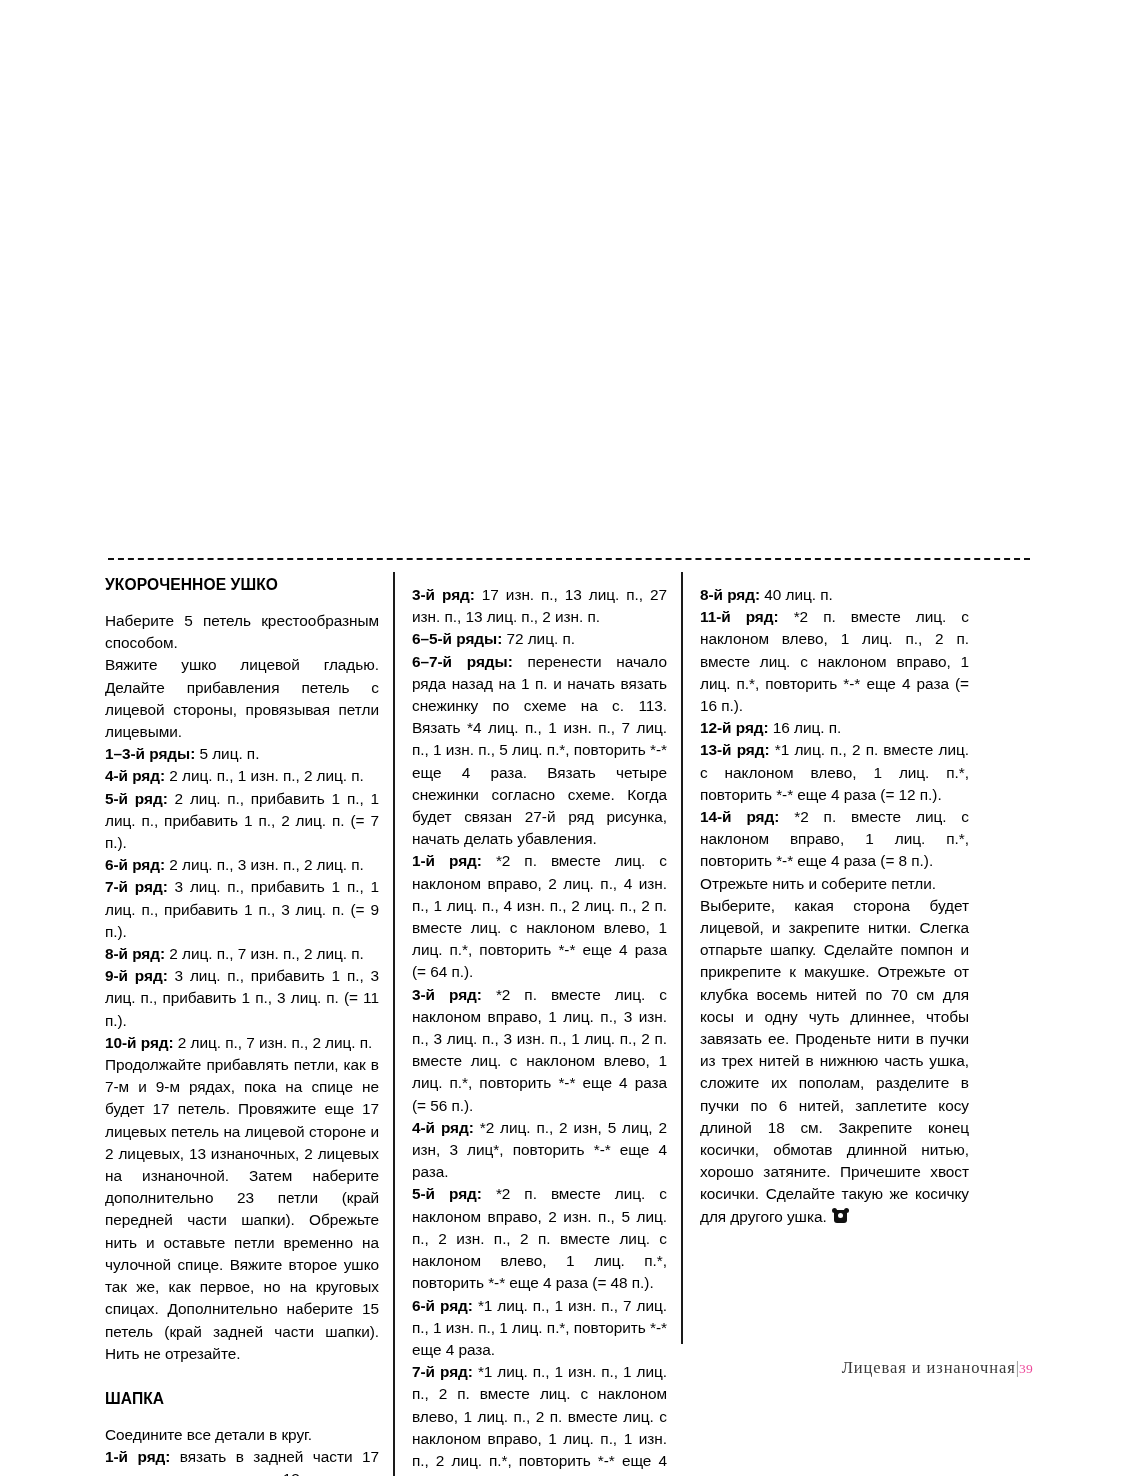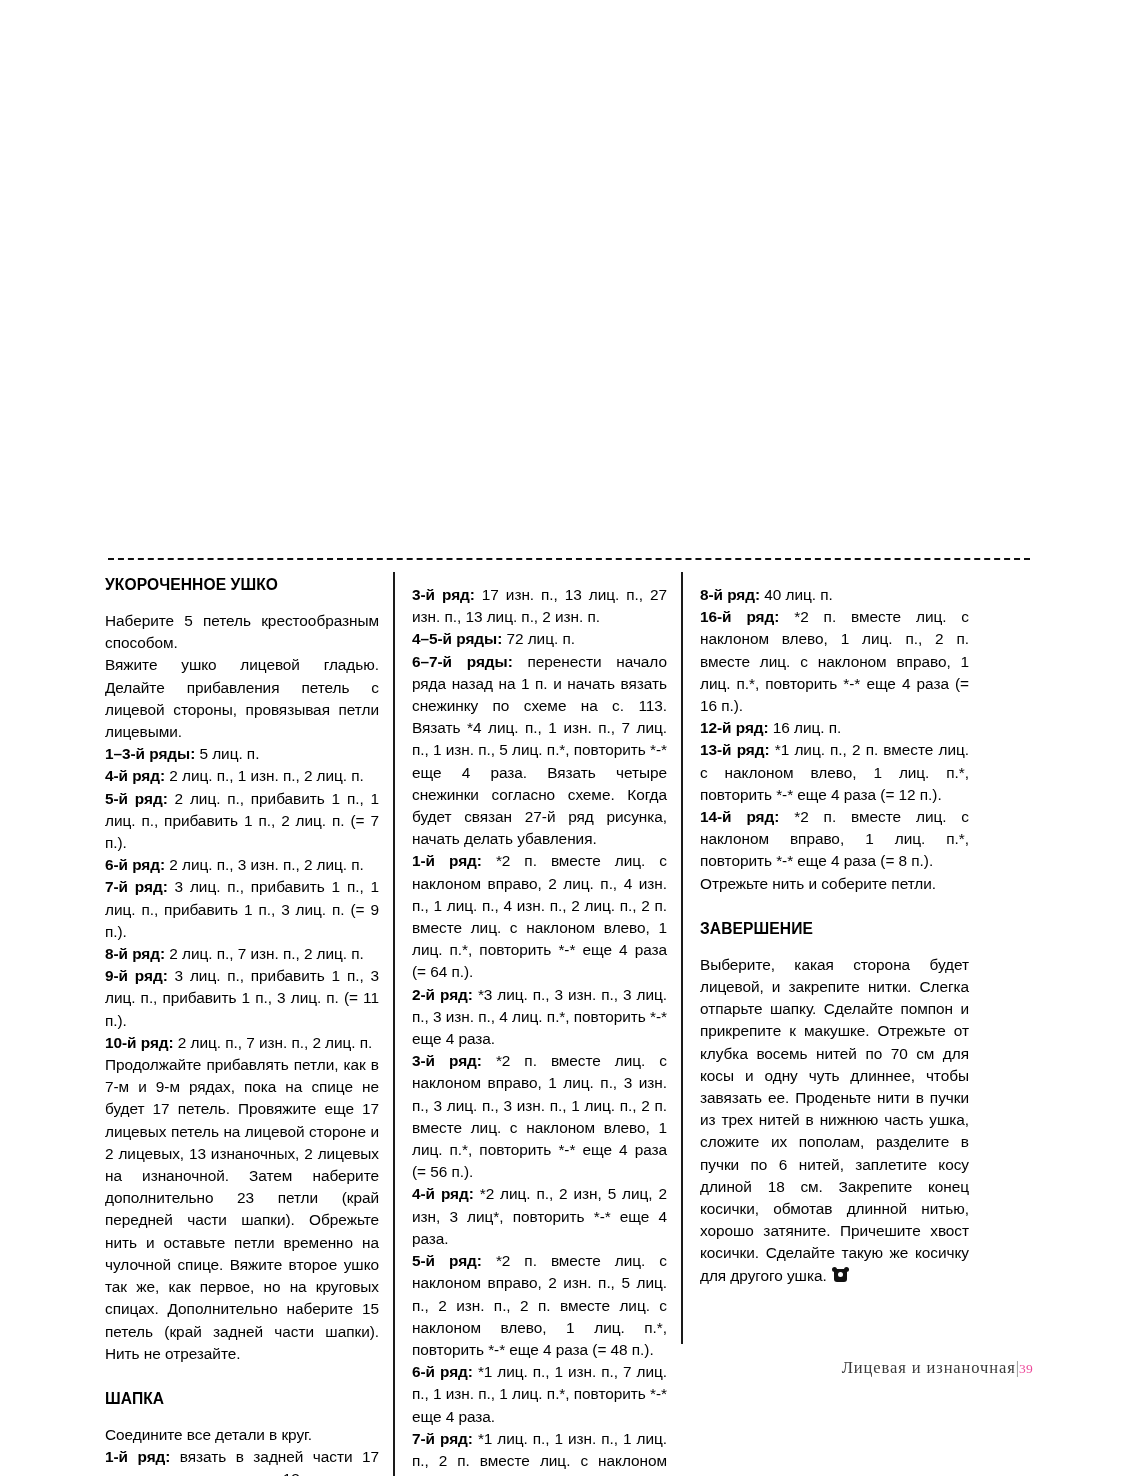--- a/index.html
+++ b/index.html
@@ -200,32 +200,29 @@
         <span class="lbl">1-й ряд:</span><span> вязать в задней части 17 изн. п., левое ушко — 13 лиц. п., в передней части — 27 изн. п., правое ушко — 13 лиц. п. и в конце 2 изн. п. (= 72 п.).</span>
       </p>
 
     </div>
 
     <div class="col col-2">
       <p class="para">
         <span class="lbl">3-й ряд:</span><span> 17 изн. п., 13 лиц. п., 27 изн. п., 13 лиц. п., 2 изн. п.</span>
       </p>
       <p class="para">
-        <span class="lbl">4–5-й ряды:</span><span> 72 лиц. п.</span>
+        <span class="lbl">6–5-й ряды:</span><span> 72 лиц. п.</span>
       </p>
       <p class="para">
         <span class="lbl">6–7-й ряды:</span><span> перенести начало ряда назад на 1 п. и начать вязать снежинку по схеме на с. 113. Вязать *4 лиц. п., 1 изн. п., 7 лиц. п., 1 изн. п., 5 лиц. п.*, повторить *-* еще 4 раза. Вязать четыре снежинки согласно схеме. Когда будет связан 27-й ряд рисунка, начать делать убавления.</span>
       </p>
       <p class="para">
         <span class="lbl">1-й ряд:</span><span> *2 п. вместе лиц. с наклоном вправо, 2 лиц. п., 4 изн. п., 1 лиц. п., 4 изн. п., 2 лиц. п., 2 п. вместе лиц. с наклоном влево, 1 лиц. п.*, повторить *-* еще 4 раза (= 64 п.).</span>
       </p>
       <p class="para">
-        <span class="lbl">2-й ряд:</span><span> *3 лиц. п., 3 изн. п., 3 лиц. п., 3 изн. п., 4 лиц. п.*, повторить *-* еще 4 раза.</span>
-      </p>
-      <p class="para">
         <span class="lbl">3-й ряд:</span><span> *2 п. вместе лиц. с наклоном вправо, 1 лиц. п., 3 изн. п., 3 лиц. п., 3 изн. п., 1 лиц. п., 2 п. вместе лиц. с наклоном влево, 1 лиц. п.*, повторить *-* еще 4 раза (= 56 п.).</span>
       </p>
       <p class="para">
         <span class="lbl">4-й ряд:</span><span> *2 лиц. п., 2 изн, 5 лиц, 2 изн, 3 лиц*, повторить *-* еще 4 раза.</span>
       </p>
       <p class="para">
         <span class="lbl">5-й ряд:</span><span> *2 п. вместе лиц. с наклоном вправо, 2 изн. п., 5 лиц. п., 2 изн. п., 2 п. вместе лиц. с наклоном влево, 1 лиц. п.*, повторить *-* еще 4 раза (= 48 п.).</span>
       </p>
       <p class="para">
         <span class="lbl">6-й ряд:</span><span> *1 лиц. п., 1 изн. п., 7 лиц. п., 1 изн. п., 1 лиц. п.*, повторить *-* еще 4 раза.</span>
@@ -233,35 +230,34 @@
       <p class="para">
         <span class="lbl">7-й ряд:</span><span> *1 лиц. п., 1 изн. п., 1 лиц. п., 2 п. вместе лиц. с наклоном влево, 1 лиц. п., 2 п. вместе лиц. с наклоном вправо, 1 лиц. п., 1 изн. п., 2 лиц. п.*, повторить *-* еще 4 раза (= 40 п.).</span>
       </p>
     </div>
 
     <div class="col col-3">
       <p class="para">
         <span class="lbl">8-й ряд:</span><span> 40 лиц. п.</span>
       </p>
       <p class="para">
-        <span class="lbl">16-й ряд:</span><span> *2 п. вместе лиц. с наклоном влево, 1 лиц. п., 2 п. вместе лиц. с наклоном вправо, 1 лиц. п.*, повторить *-* еще 4 раза (= 16 п.).</span>
+        <span class="lbl">11-й ряд:</span><span> *2 п. вместе лиц. с наклоном влево, 1 лиц. п., 2 п. вместе лиц. с наклоном вправо, 1 лиц. п.*, повторить *-* еще 4 раза (= 16 п.).</span>
       </p>
       <p class="para">
         <span class="lbl">12-й ряд:</span><span> 16 лиц. п.</span>
       </p>
       <p class="para">
         <span class="lbl">13-й ряд:</span><span> *1 лиц. п., 2 п. вместе лиц. с наклоном влево, 1 лиц. п.*, повторить *-* еще 4 раза (= 12 п.).</span>
       </p>
       <p class="para">
         <span class="lbl">14-й ряд:</span><span> *2 п. вместе лиц. с наклоном вправо, 1 лиц. п.*, повторить *-* еще 4 раза (= 8 п.).</span>
       </p>
 
       <p class="para">Отрежьте нить и соберите петли.</p>
 
-      <div class="head spaced">ЗАВЕРШЕНИЕ</div>
 
       <p class="para"><span>Выберите, какая сторона будет лицевой, и закрепите нитки. Слегка отпарьте шапку. Сделайте помпон и прикрепите к макушке. Отрежьте от клубка восемь нитей по 70 см для косы и одну чуть длиннее, чтобы завязать ее. Проденьте нити в пучки из трех нитей в нижнюю часть ушка, сложите их пополам, разделите в пучки по 6 нитей, заплетите косу длиной 18 см. Закрепите конец косички, обмотав длинной нитью, хорошо затяните. Причешите хвост косички. Сделайте такую же косичку для другого ушка.</span><span class="endmark"></span></p>
     </div>
 
   </div>
 
   <div class="footer">
     <span class="footer-title">Лицевая и изнаночная</span>
     <span class="footer-sep">|</span>
     <span class="footer-page">39</span>

